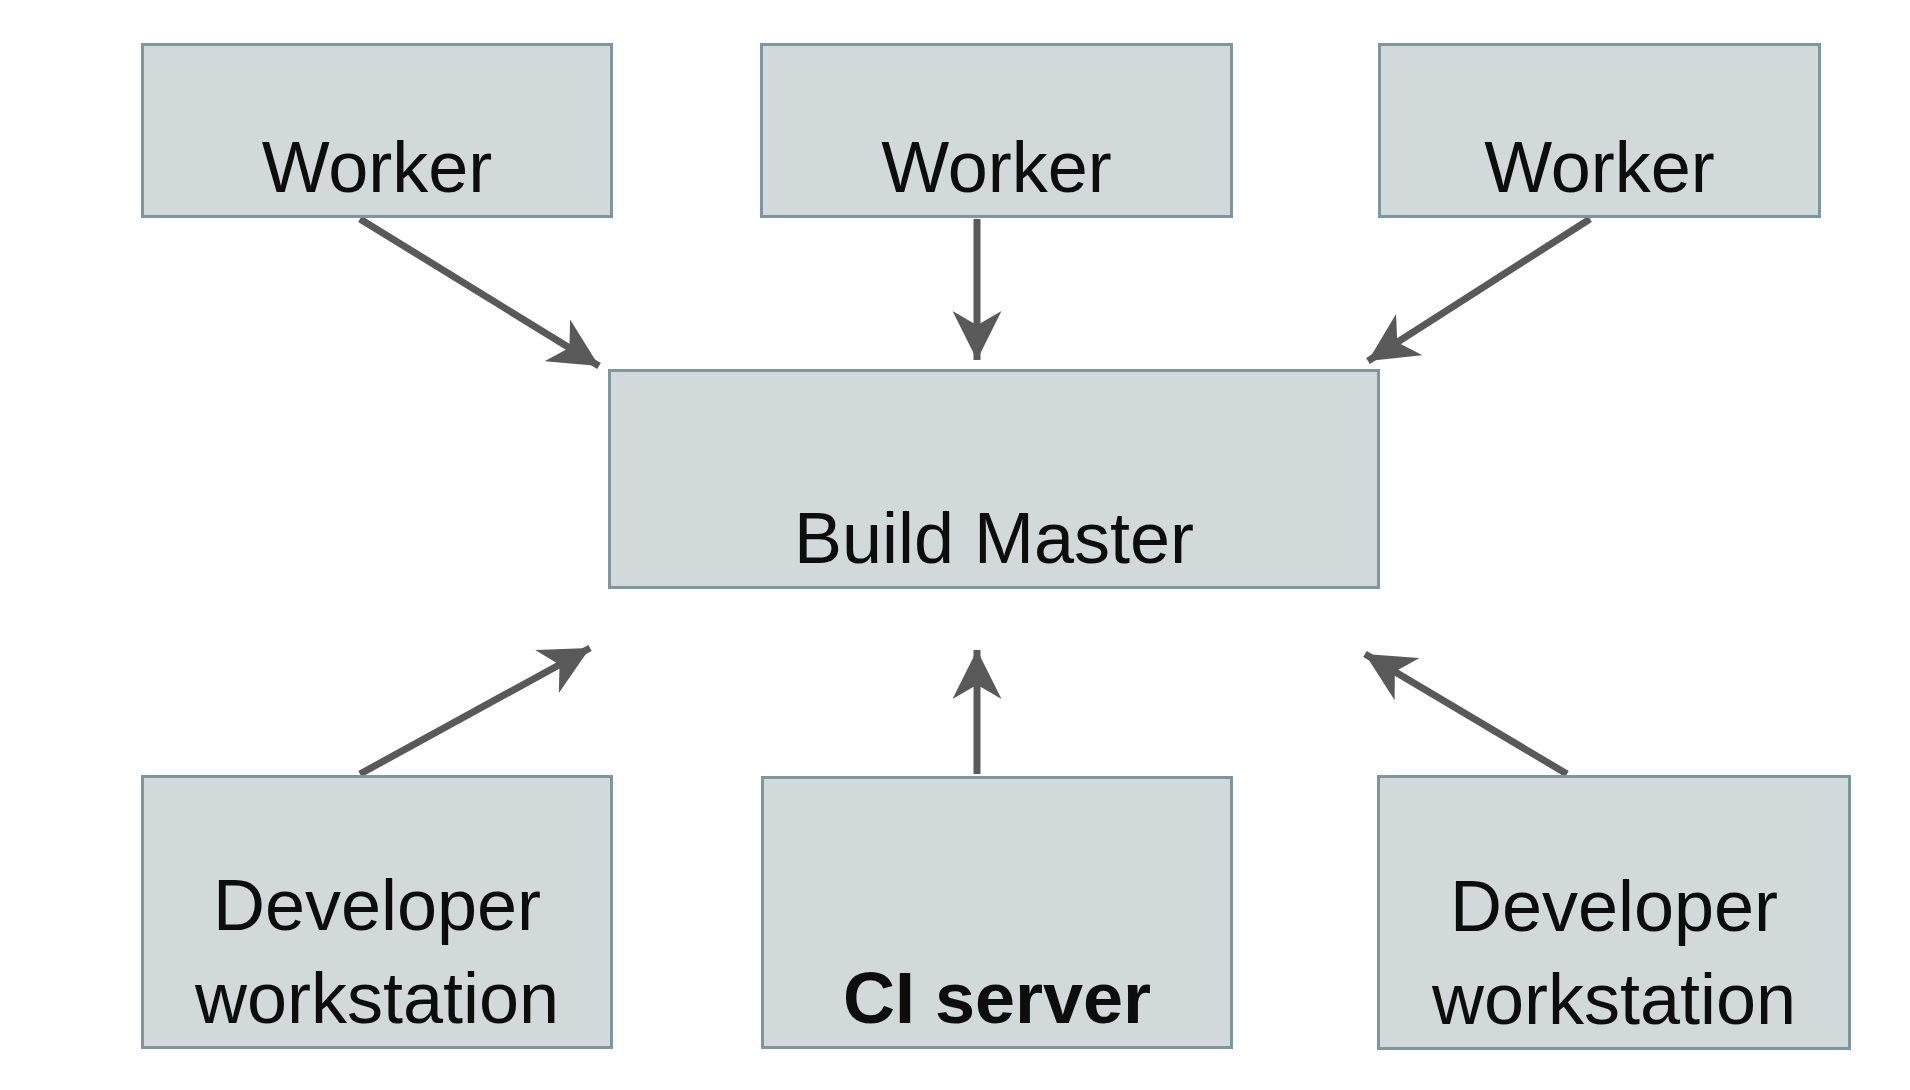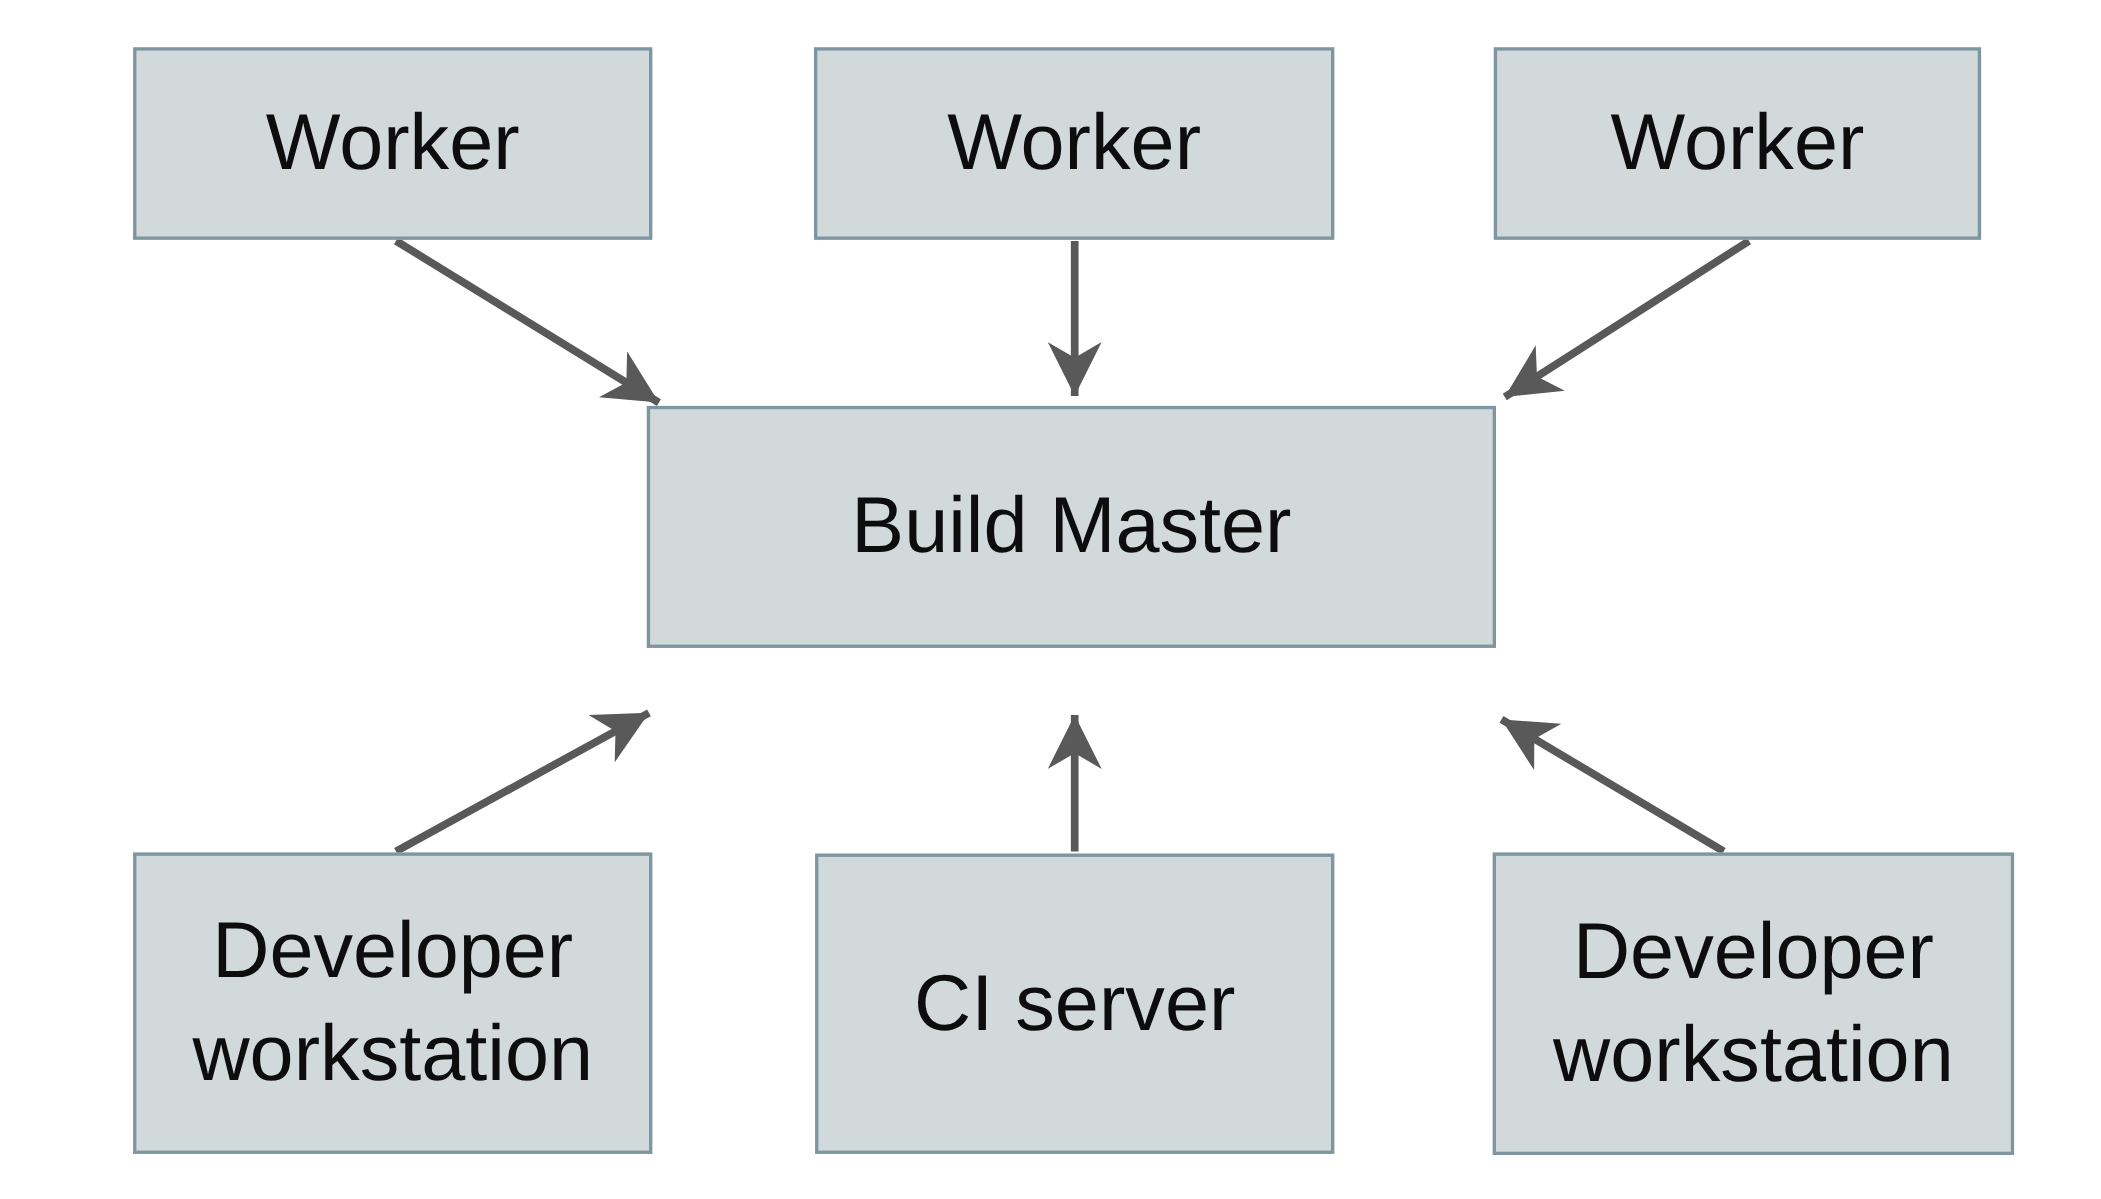--- a/index.html
+++ b/index.html
@@ -25,23 +25,24 @@
     width: 1910px; height: 1090px;
     display: block;
   }
   .edges line { stroke: var(--arrow); stroke-width: 7; }
   .edges marker path { fill: var(--arrow); }
   .node {
     position: absolute;
     background: var(--node-fill);
     border: 3px solid var(--node-border);
     display: flex;
-    align-items: center;
+    align-items: flex-end;
     justify-content: center;
     text-align: center;
+    margin-left: 20px;
   }
   .node-label {
     color: var(--text);
     font-size: 72px;
     line-height: 1.3;
     padding: 0 14px;
   }
 </style>
 </head>
 <body>
@@ -75,21 +76,21 @@
   </div>
 
   <div class="node" style="left:588px; top:369px; width:772px; height:220px;">
     <span class="node-label">Build Master</span>
   </div>
 
   <div class="node" style="left:121px; top:775px; width:472px; height:274px;">
     <span class="node-label">Developer workstation</span>
   </div>
 
-  <div class="node" style="left:741px; top:776px; width:472px; height:273px;">
+  <div class="node" style="left:741px; top:776px; width:472px; height:273px;font-weight:bold;">
     <span class="node-label">CI server</span>
   </div>
 
   <div class="node" style="left:1357px; top:775px; width:474px; height:275px;">
     <span class="node-label">Developer workstation</span>
   </div>
 
 </div>
 
 </body></html>

